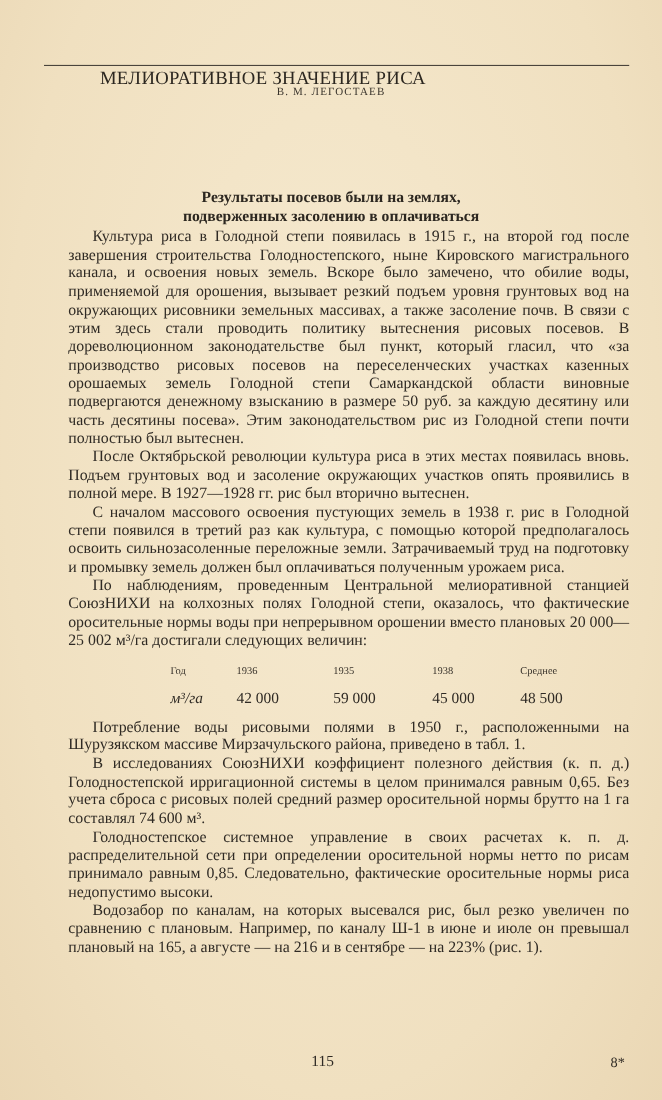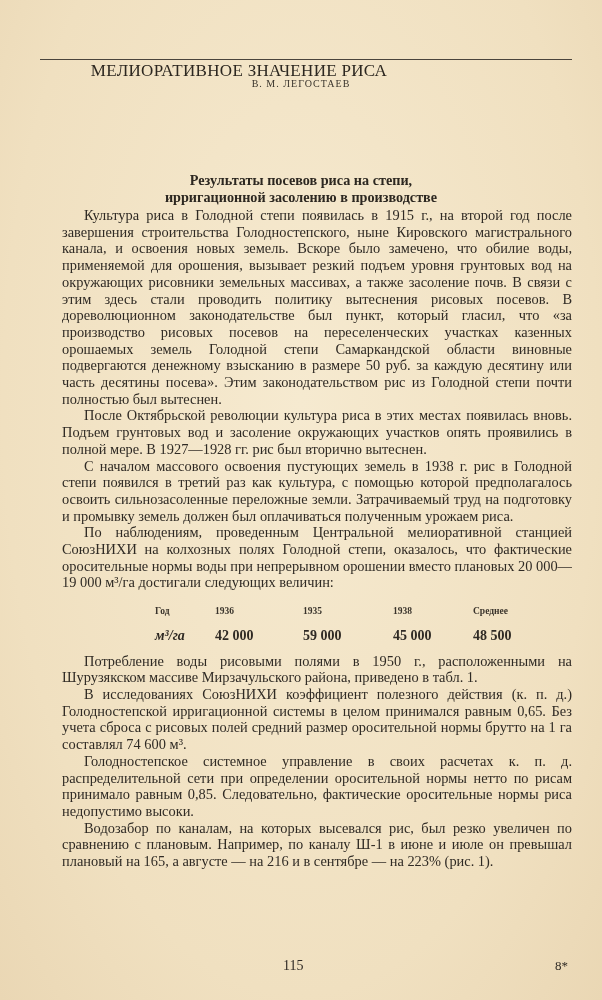--- a/index.html
+++ b/index.html
@@ -30,21 +30,21 @@
       font-size: 14.2px; font-weight: bold; line-height: 17px; color: #2c2720;
     }
     .body {
       position: absolute; top: 207px; left: 62px; width: 510px;
       font-size: 14.4px; line-height: 16.7px; text-align: justify;
       color: #2f2a24;
     }
     .body p { margin: 0; text-indent: 22px; }
     .body p.after-table { margin-top: 8px; }
     .data-table {
-      margin: 12px 0 0 93px; border-collapse: collapse; font-weight: bold;
+      margin: 12px 0 0 93px; border-collapse: collapse;
     }
     .data-table td { padding: 0; }
     .data-table .hdr td { font-size: 9.5px; padding-bottom: 8px; color: #3a342c; }
     .data-table .val td { font-size: 14px; }
     .data-table .c0 { width: 60px; }
     .data-table .c1 { width: 88px; }
     .data-table .c2 { width: 90px; }
     .data-table .c3 { width: 80px; margin-left: 48px; }
     .data-table .c4 { width: 70px; }
     .unit { font-style: italic; margin-top: 48px; }
@@ -56,29 +56,29 @@
     }
   </style>
 </head>
 <body>
 
 <div class="running-head">В. М. ЛЕГОСТАЕВ</div>
 <div class="head-rule"></div>
 <div class="main-title">МЕЛИОРАТИВНОЕ ЗНАЧЕНИЕ РИСА</div>
 
 <div class="section-title">
-  <div>Результаты посевов риса на степи,</div>
-  <div>ирригационной засолению в производстве</div>
+  <div>Результаты посевов были на землях,</div>
+  <div>подверженных засолению в оплачиваться</div>
 </div>
 
 <div class="body">
   <p>Культура риса в Голодной степи появилась в 1915 г., на второй год после завершения строительства Голодностепского, ныне Кировского магистрального канала, и освоения новых земель. Вскоре было замечено, что обилие воды, применяемой для орошения, вызывает резкий подъем уровня грунтовых вод на окружающих рисовники земельных массивах, а также засоление почв. В связи с этим здесь стали проводить политику вытеснения рисовых посевов. В дореволюционном законодательстве был пункт, который гласил, что «за производство рисовых посевов на переселенческих участках казенных орошаемых земель Голодной степи Самаркандской области виновные подвергаются денежному взысканию в размере 50 руб. за каждую десятину или часть десятины посева». Этим законодательством рис из Голодной степи почти полностью был вытеснен.</p>
   <p>После Октябрьской революции культура риса в этих местах появилась вновь. Подъем грунтовых вод и засоление окружающих участков опять проявились в полной мере. В 1927—1928 гг. рис был вторично вытеснен.</p>
   <p>С началом массового освоения пустующих земель в 1938 г. рис в Голодной степи появился в третий раз как культура, с помощью которой предполагалось освоить сильнозасоленные переложные земли. Затрачиваемый труд на подготовку и промывку земель должен был оплачиваться полученным урожаем риса.</p>
-  <p>По наблюдениям, проведенным Центральной мелиоративной станцией СоюзНИХИ на колхозных полях Голодной степи, оказалось, что фактические оросительные нормы воды при непрерывном орошении вместо плановых 20 000—19 000 м³/га достигали следующих величин:</p>
+  <p>По наблюдениям, проведенным Центральной мелиоративной станцией СоюзНИХИ на колхозных полях Голодной степи, оказалось, что фактические оросительные нормы воды при непрерывном орошении вместо плановых 20 000—25 002 м³/га достигали следующих величин:</p>
 
   <table class="data-table">
     <tbody>
         <tr class="hdr">
       <td class="c0">Год</td>
       <td class="c1">1936</td>
       <td class="c2">1935</td>
       <td class="c3">1938</td>
       <td class="c4">Среднее</td>
     </tr>

